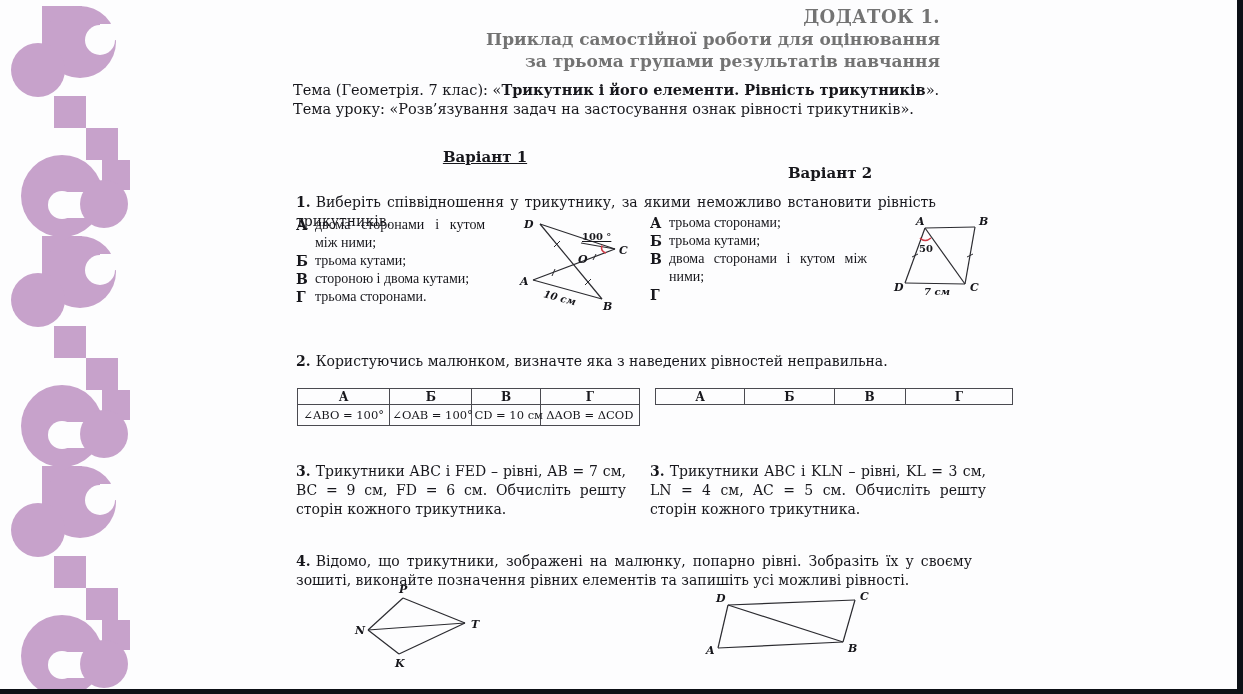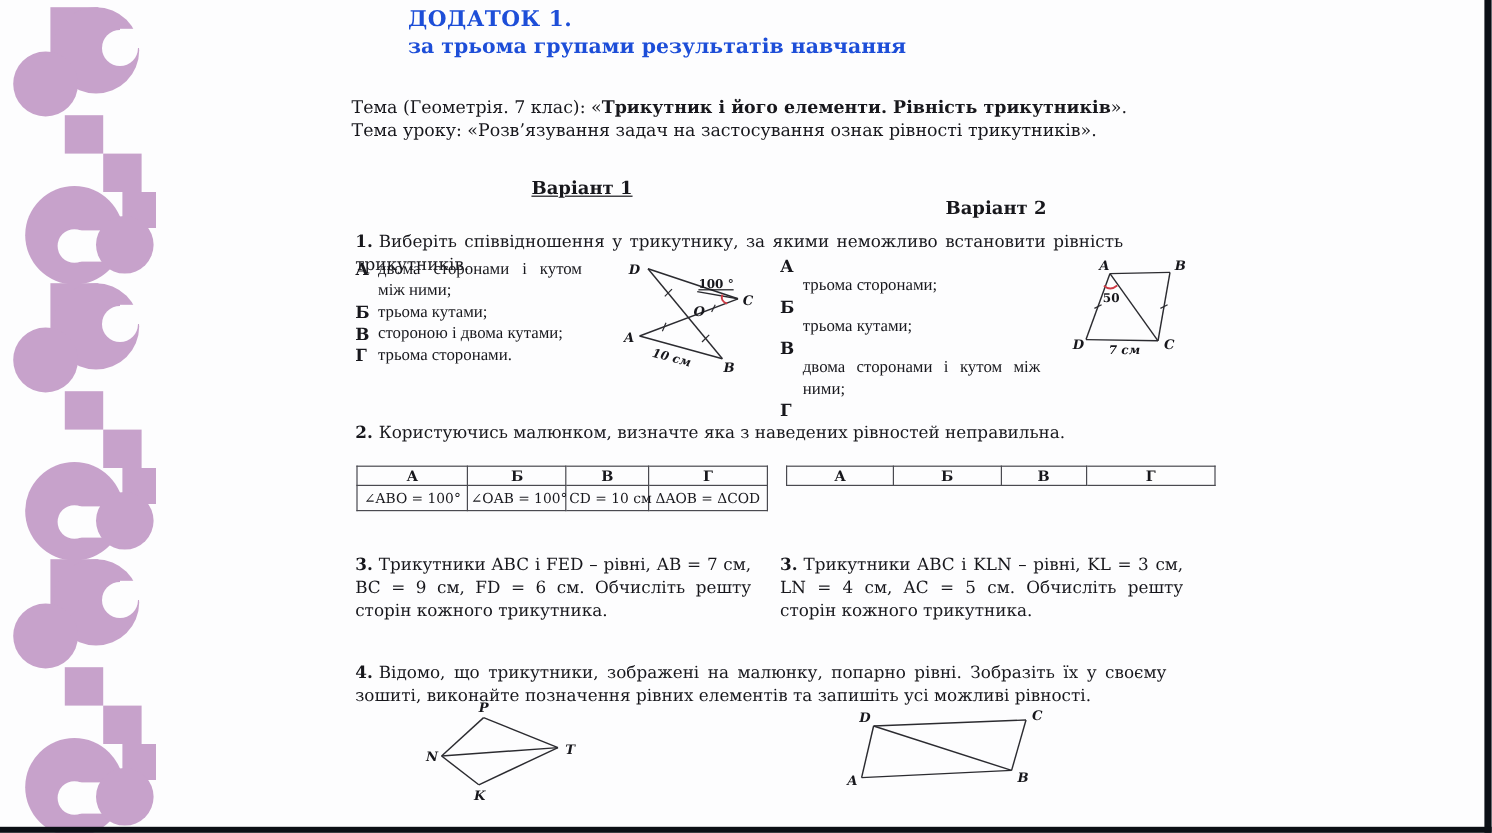--- a/index.html
+++ b/index.html
@@ -10,22 +10,22 @@
     font-family:"DejaVu Serif","Liberation Serif",serif;
     color:#17171c;
   }
   .edge-right  { position:absolute; right:0; top:0; width:6px; height:694px; background:#0c1016; }
   .edge-bottom { position:absolute; left:0; bottom:0; width:1243px; height:5px; background:#0c1016; }
 
   .deco { position:absolute; left:0; top:0; width:135px; height:694px; }
 
   .abs { position:absolute; }
 
-  .title-block { left:340px; top:6px; width:600px; text-align:left;
-                 color:#1d4ed8; font-weight:bold; }
+  .title-block { left:340px; top:6px; width:600px; text-align:right;
+                 color:#737373; font-weight:bold; }
   .title-main  { font-size:18px; line-height:22px; letter-spacing:.4px; }
   .title-sub   { font-size:17px; line-height:22px; }
 
   .theme-block { left:293px; top:80px; width:655px; font-size:14.5px; line-height:19px; }
   .bold { font-weight:bold;text-align:center; }
 
   .variant-h { font-weight:bold; font-size:15px; }
   .variant-1 { left:395px; top:148px; width:180px; text-align:center;text-decoration:underline; }
   .variant-2 { left:740px; top:164px; width:180px; text-align:center; }
 
@@ -38,21 +38,21 @@
   .q3-right { left:650px; top:462px; width:336px; }
   .q4-text { left:296px; top:552px; width:676px; }
 
   .opts { display:flex; flex-direction:column; }
   .opts-left  { left:296px; top:216px; width:200px; }
   .opts-right { left:650px; top:214px; width:222px; }
   .opt { display:flex; font-size:14px; line-height:18px; }
   .opt .letter { font-weight:bold; width:19px; flex:none; }
   .opt .otext  { text-align:justify;font-family:Liberation Serif, serif; }
   .opts-left  .otext { width:170px; }
-  .opts-right .otext { width:198px;margin-top:16px; }
+  .opts-right .otext { width:198px; }
 
   table.ans { border-collapse:collapse; table-layout:fixed; font-size:11.5px; }
   table.ans th, table.ans td { border:1px solid #4a4a50; text-align:center; padding:0 2px; }
   table.ans th { font-weight:bold; font-size:12px; height:16px; }
   table.ans td { height:21px; white-space:nowrap; }
   .tbl-left  { left:297px; top:388px; width:343px; }
   .tbl-right { left:655px; top:388px; width:358px; }
 
   .fig { position:absolute; }
   .fig line, .fig path.edge { stroke:#2b2b30; stroke-width:1.2; fill:none; }
@@ -80,20 +80,21 @@
     <rect x="62" y="192" width="46" height="26" fill="#fdfdfe"></rect>
     <circle cx="62" cy="205" r="14" fill="#fdfdfe"></circle>
     <circle cx="104" cy="204" r="24"></circle>
   </g>
   <use href="#deco-module" y="230"></use>
   <use href="#deco-module" y="460"></use>
 </svg>
 
 <div class="abs title-block">
   <div class="title-main">ДОДАТОК 1.</div>
+  <div class="title-sub">Приклад самостійної роботи для оцінювання</div>
   <div class="title-sub">за трьома групами результатів навчання</div>
 </div>
 
 <div class="abs theme-block">
   <div><span>Тема  (Геометрія. 7 клас): «</span><span class="bold">Трикутник і його елементи. Рівність трикутників</span><span>».</span></div>
   <div>Тема уроку: «Розв’язування задач на застосування ознак рівності трикутників».</div>
 </div>
 
 <div class="abs variant-h variant-1">Варіант 1</div>
 <div class="abs variant-h variant-2">Варіант 2</div>

